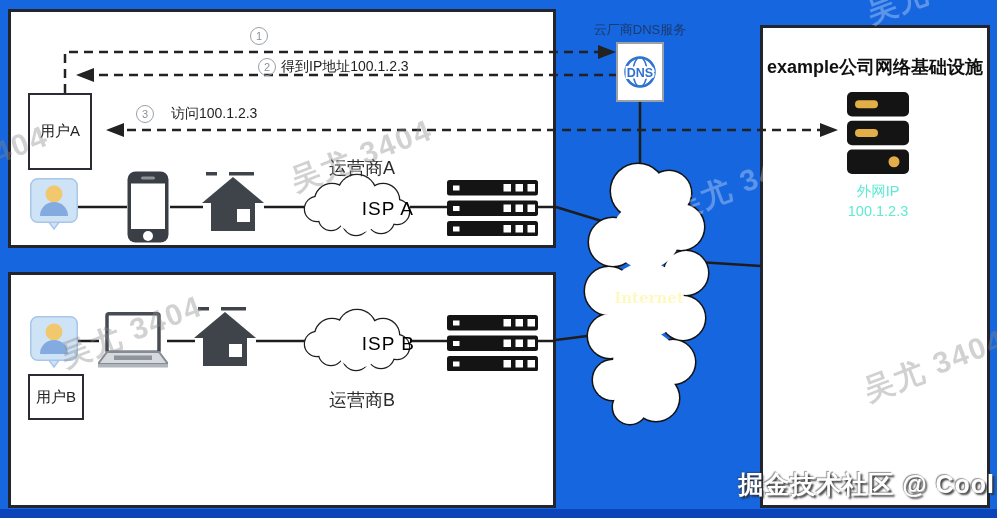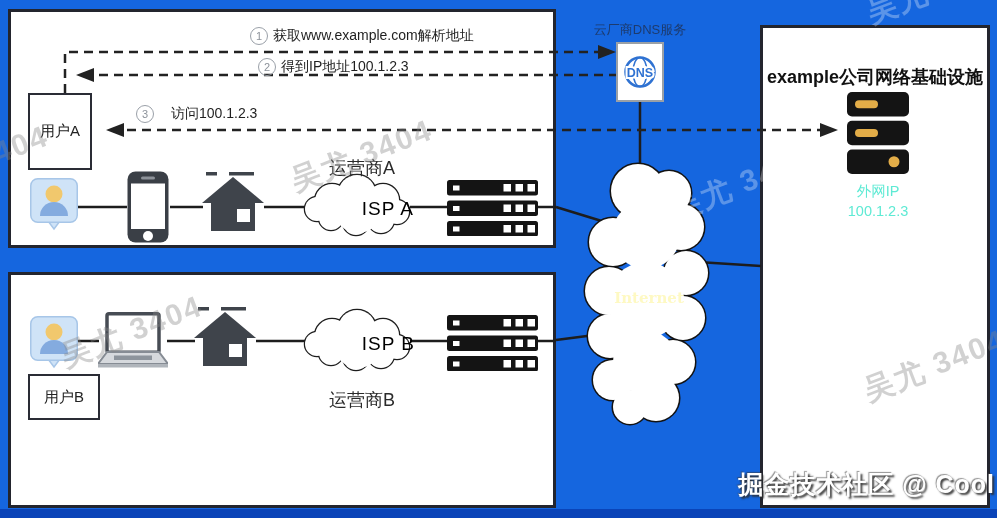--- a/index.html
+++ b/index.html
@@ -34,21 +34,21 @@
     font-size:15px;color:#fef9c3;text-align:center;z-index:20;
   }
   .dnsbox{
     position:absolute;left:616px;top:42px;width:48px;height:60px;z-index:15;
     background:#fff;border:2px solid #9aa0a6;box-sizing:border-box;
     display:flex;align-items:center;justify-content:center;
   }
   .dns-label{position:absolute;left:565px;top:21px;width:150px;text-align:center;
     font-size:13px;color:#1d3b6e;font-weight:500;z-index:20;white-space:nowrap;}
   .company-title{
-    position:absolute;left:762px;top:65px;width:226px;text-align:center;z-index:20;
+    position:absolute;left:762px;top:55px;width:226px;text-align:center;z-index:20;
     font-size:18px;font-weight:bold;color:#111;white-space:nowrap;
   }
   .ip-block{position:absolute;left:808px;top:181px;width:140px;text-align:center;z-index:20;
     font-size:14.5px;color:#5eead4;line-height:1.4;}
   .credit{
     position:absolute;left:733px;top:468px;width:262px;text-align:right;z-index:40;
     font-size:25px;font-weight:600;color:#fff;letter-spacing:1px;white-space:nowrap;
     text-shadow:2px 2px 2px rgba(45,45,45,.9),-1px -1px 1px rgba(60,60,60,.55);
   }
   .wm{position:absolute;z-index:30;font-size:30px;font-weight:600;letter-spacing:2px;
@@ -177,21 +177,20 @@
     <g fill="#222">
       <polygon points="616,52 598,45 598,59"></polygon>
       <polygon points="76,75 94,68 94,82"></polygon>
       <polygon points="106,130 124,123 124,137"></polygon>
       <polygon points="838,130 820,123 820,137"></polygon>
     </g>
   </svg>
 
   <div class="step" style="left:250px;top:27px;">
     <span class="step-num">1</span>
-    <span class="step-text">获取www.example.com解析地址</span>
   </div>
   <div class="step" style="left:258px;top:58px;">
     <span class="step-num">2</span>
     <span class="step-text">得到IP地址100.1.2.3</span>
   </div>
   <div class="step" style="left:136px;top:105px;">
     <span class="step-num">3</span>
     <span class="step-text" style="margin-left:12px;">访问100.1.2.3</span>
   </div>
 
@@ -302,21 +301,21 @@
           <rect x="56.5" y="24.5" width="7.5" height="7.5"></rect>
           <rect x="68.5" y="24.5" width="7.5" height="7.5"></rect>
           <rect x="80.5" y="24.5" width="7.5" height="7.5"></rect>
         <rect x="6" y="46.5" width="6.5" height="5"></rect>
           <rect x="56.5" y="45" width="7.5" height="7.5"></rect>
           <rect x="68.5" y="45" width="7.5" height="7.5"></rect>
           <rect x="80.5" y="45" width="7.5" height="7.5"></rect>
       </g>
     </svg>
   </div>
-  <div class="userbox" style="left:28px;top:374px;width:72px;height:46px;">
+  <div class="userbox" style="left:28px;top:374px;width:56px;height:46px;">
     <span>用户B</span>
   </div>
 
   <div class="internet-label label" style="left:594px;top:289px;width:110px;">Internet</div>
 
   <div class="company-title">example公司网络基础设施</div>
   <div class="icon" style="left:847px;top:92px;">
     <svg width="62" height="82" viewBox="0 0 62 82">
       <rect x="0" y="0" width="62" height="24.5" rx="5" fill="#141414"></rect>
       <rect x="0" y="28.75" width="62" height="24.5" rx="5" fill="#141414"></rect>

